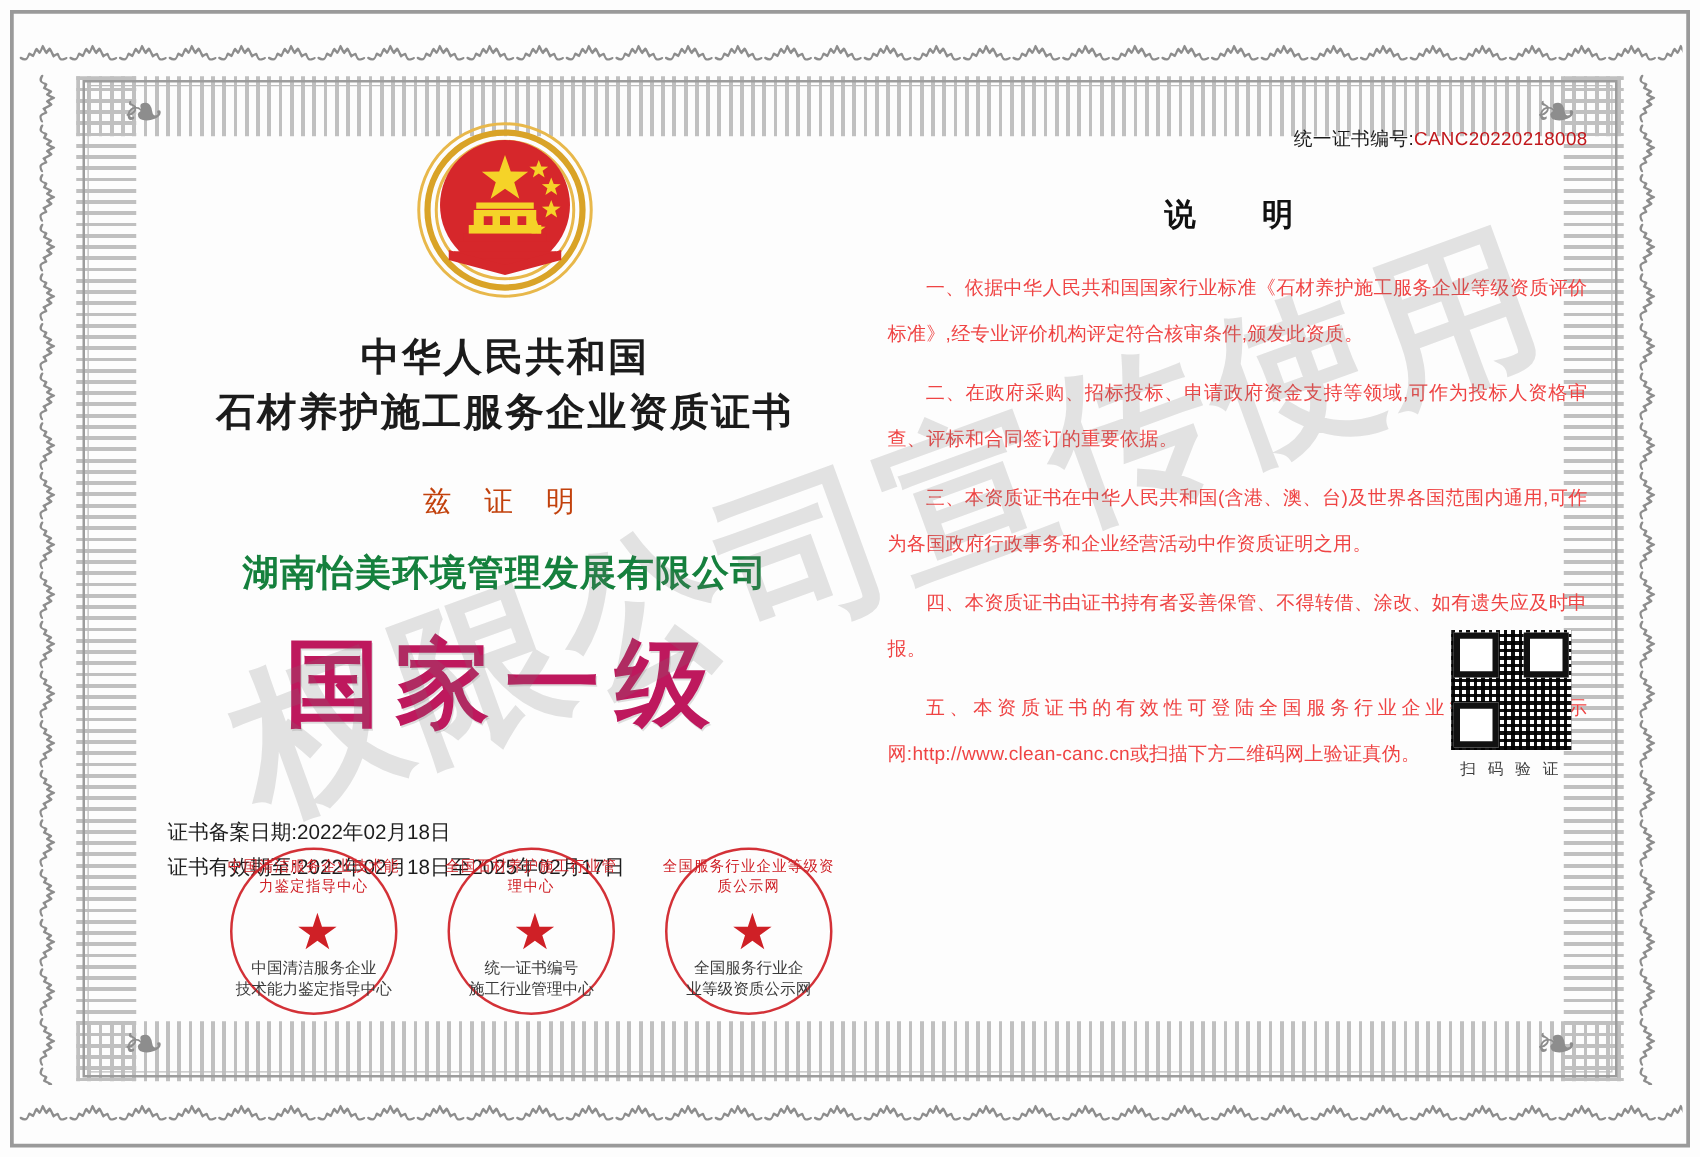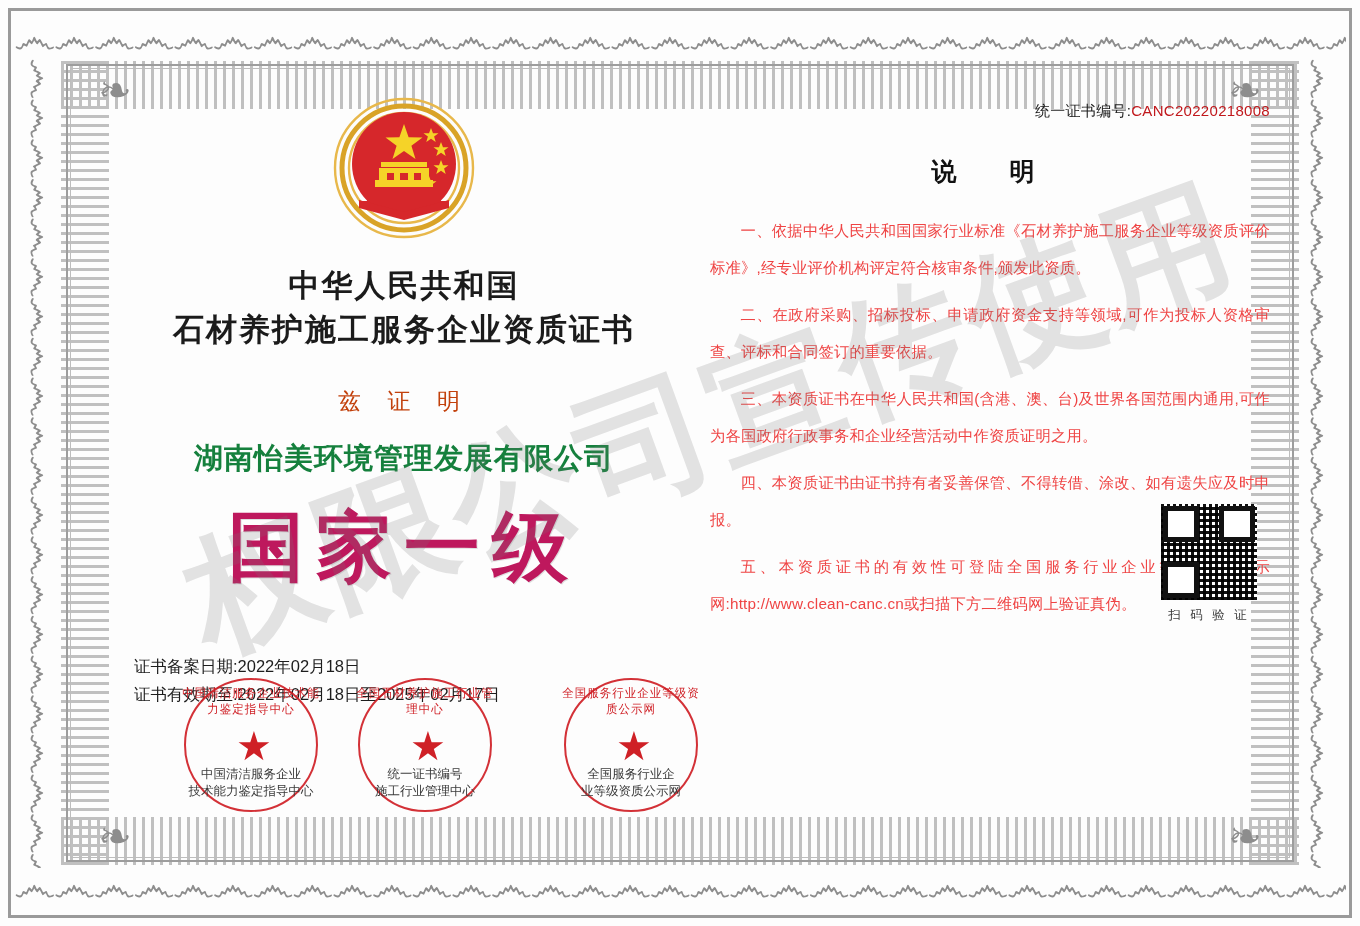--- a/index.html
+++ b/index.html
@@ -199,21 +199,21 @@
     left: 0;
     top: 88px;
     width: 146px;
     text-align: center;
     font-size: 12.5px;
     color: #3a3a3a;
     line-height: 17px;
   }
   .seal-1 { left: 40px;  top: 0; }
   .seal-2 { left: 214px; top: 0; }
-  .seal-3 { left: 388px; top: 0; margin-left: 32px; }
+  .seal-3 { left: 388px; top: 0; }
 
   
   .right-col {
     position: absolute;
     right: 10px;
     top: 0;
     width: 560px;
   }
   .cert-no {
     text-align: right;

